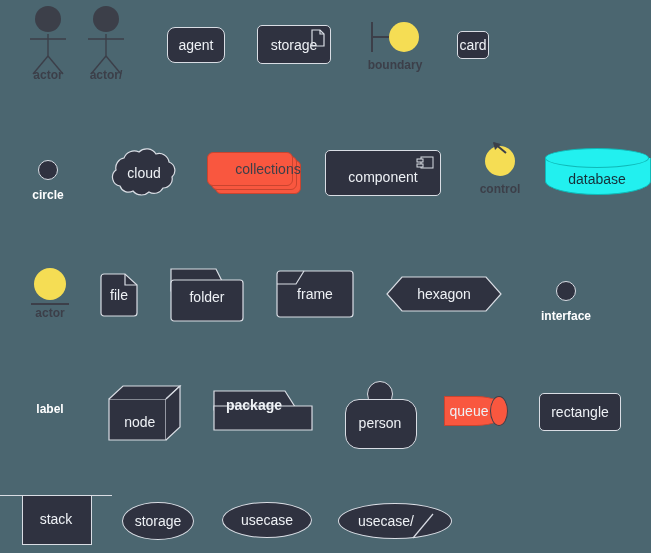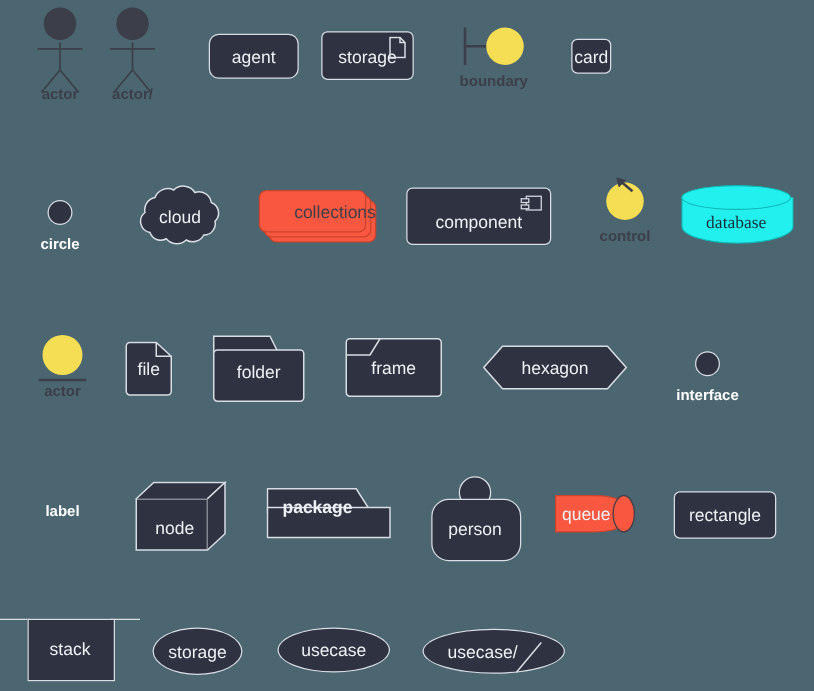--- a/index.html
+++ b/index.html
@@ -140,21 +140,21 @@
         <line x1="30" y1="2" x2="30" y2="24"></line>
             <line x1="12" y1="7" x2="48" y2="7"></line>
         <line x1="30" y1="24" x2="15" y2="42"></line>
             <line x1="30" y1="24" x2="45" y2="42"></line>
       </g>
         </svg>
     </div>
     <div class="cap cap-dark" style="top:62px;">actor/</div>
   </div>
 
-  <div class="item" style="left:167px;top:27px;width:72px;height:36px;">
+  <div class="item" style="left:167px;top:27px;width:58px;height:36px;">
     <div class="dk rounded center" style="width:100%;height:100%;box-sizing:border-box;">
       <span class="txt">agent</span>
     </div>
   </div>
 
   <div class="item" style="left:257px;top:25px;width:74px;height:39px;">
     <div class="dk rounded-sm center" style="width:100%;height:100%;box-sizing:border-box;position:relative;">
       <span class="txt">storage</span>
       <span class="doc-icon">
         <svg width="14" height="18" viewBox="0 0 14 18">
@@ -217,21 +217,21 @@
       <span class="ctl-arrow">
         <svg width="18" height="16" viewBox="0 0 18 16">
             <path d="M2 2 L14 12" stroke="#3c3f49" stroke-width="2" fill="none"></path>
             <path d="M1 1 L9 3 L3 9 Z" fill="#3c3f49"></path>
           </svg>
       </span>
     </div>
     <div class="cap cap-dark" style="top:36px;">control</div>
   </div>
 
-  <div class="item db" style="left:545px;top:148px;width:88px;height:48px;font-family:Liberation Serif, serif;">
+  <div class="item db" style="left:545px;top:148px;width:104px;height:48px;">
     <div class="db-body"></div>
     <div class="db-top"></div>
     <span class="txt center">database</span>
   </div>
 
   <div class="item" style="left:30px;top:268px;width:40px;height:52px;">
     <div style="position:relative;width:32px;height:32px;margin:0 auto;">
       <div style="width:32px;height:32px;border-radius:50%;background:#f5dd54;"></div>
       <div class="ent-bar"></div>
     </div>

